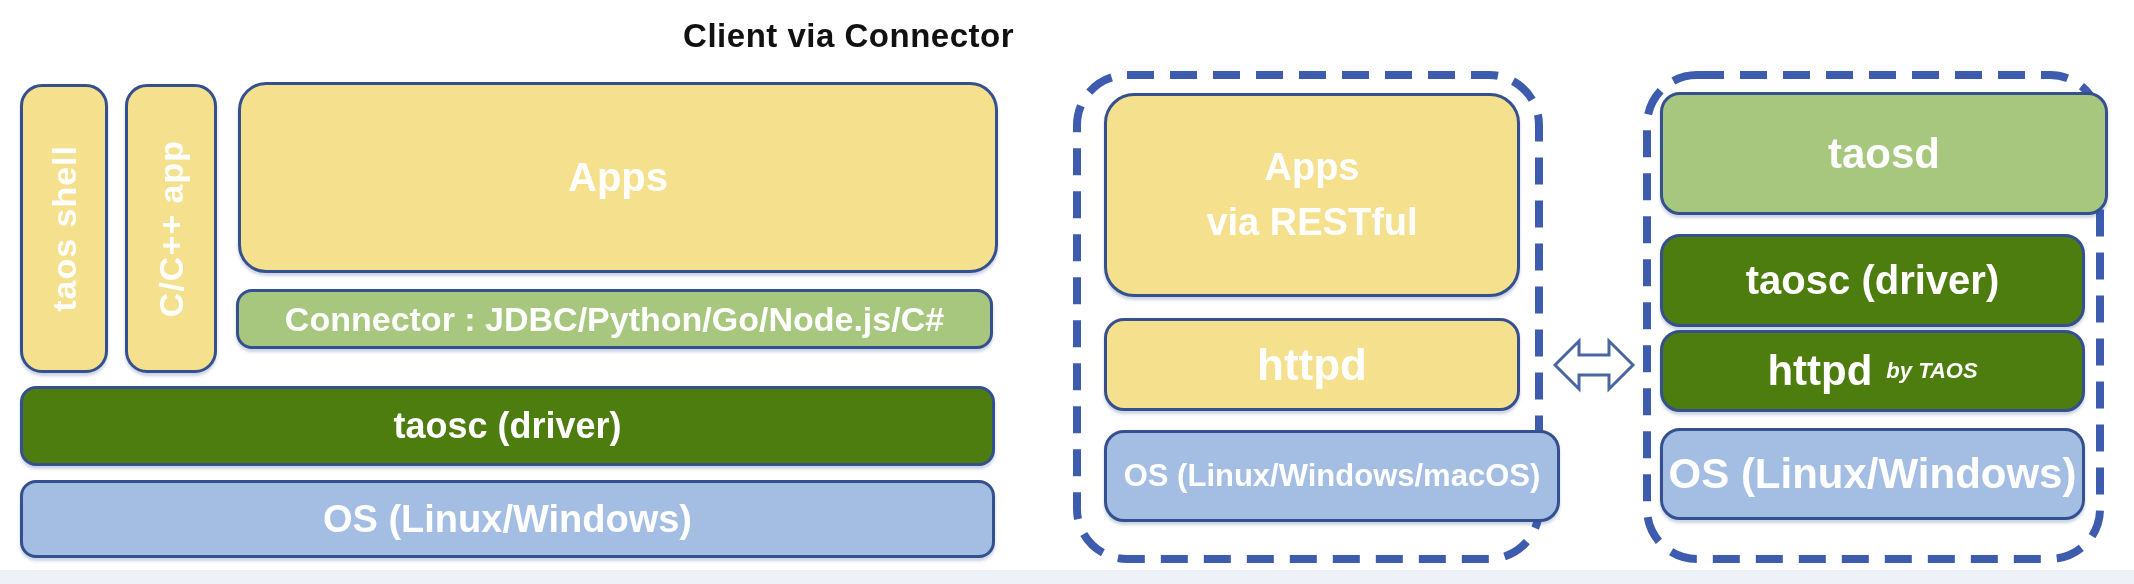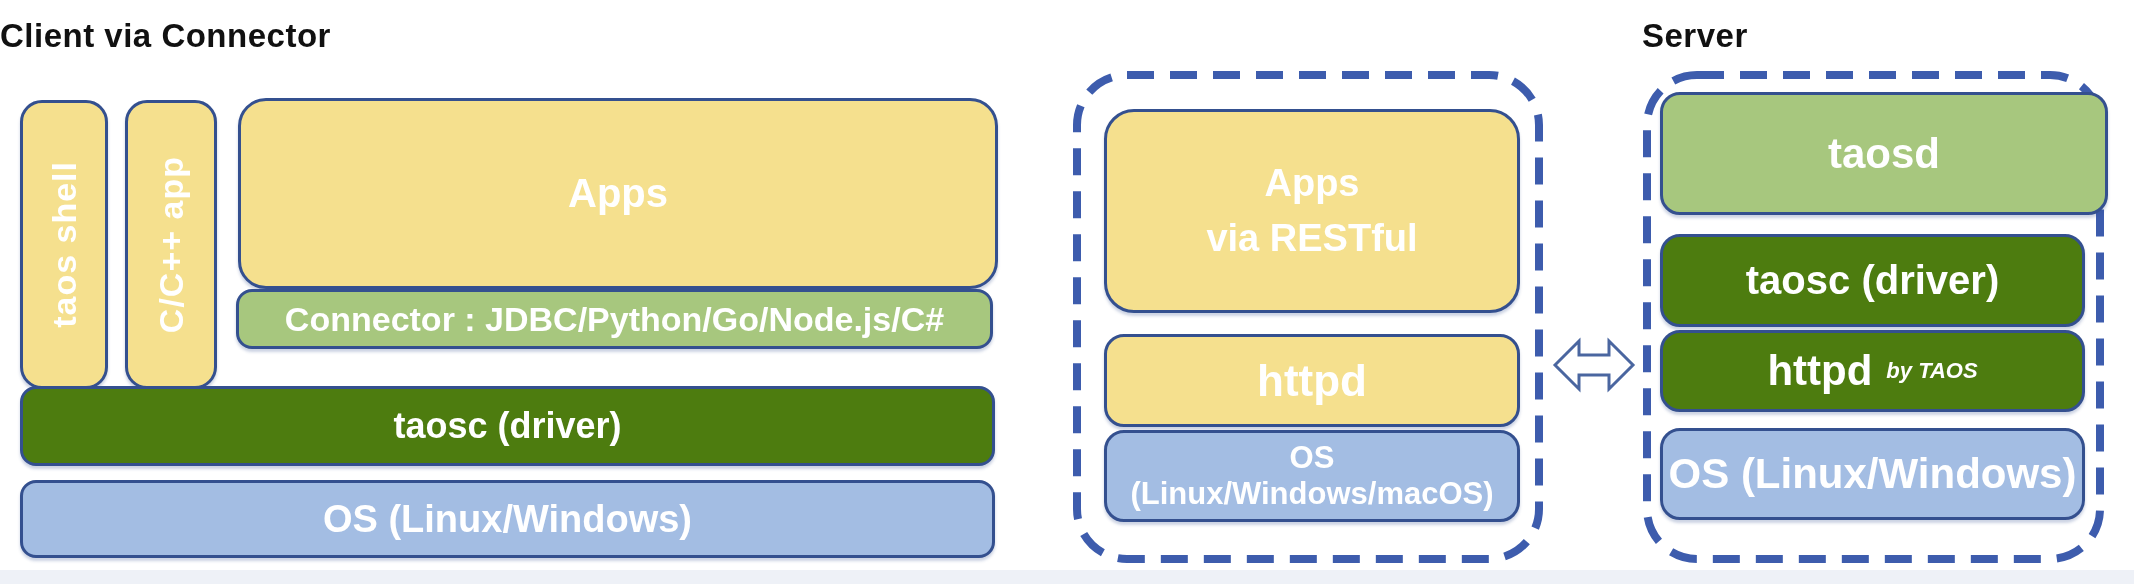--- a/index.html
+++ b/index.html
@@ -13,40 +13,40 @@
     width: 2134px;
     height: 584px;
     background: #ffffff;
     overflow: hidden;
   }
   .section-title {
     position: absolute;
     top: 14px;
     height: 44px;
     line-height: 44px;
-    text-align: left;
+    text-align: right;
     font-size: 33px;
     font-weight: 700;
     color: #111111;
     letter-spacing: 0.5px;
     white-space: nowrap;
   }
   .box {
     position: absolute;
     box-sizing: border-box;
     border: 3px solid #34508F;
     display: flex;
     align-items: center;
     justify-content: center;
     color: #ffffff;
     font-weight: 700;
     text-align: center;
     box-shadow: 0 3px 3px rgba(52, 80, 143, 0.25);
   }
-  .yellow { background: #F5E08E; margin-top: 16px; }
+  .yellow { background: #F5E08E; }
   .green  { background: #A7C77E; }
   .orange { background: #4d7c0f; }
   .blue   { background: #A3BDE3; }
 
   .vtext {
     writing-mode: vertical-rl;
     transform: rotate(180deg);
     white-space: nowrap;
     font-size: 34px;
     letter-spacing: 1px;
@@ -57,21 +57,21 @@
   .box-cpp-app    { left: 125px; top: 84px;  width: 92px;  height: 289px; border-radius: 22px; }
   .box-apps       { left: 238px; top: 82px;  width: 760px; height: 191px; border-radius: 28px; font-size: 40px; }
   .box-connector  { left: 236px; top: 289px; width: 757px; height: 60px;  border-radius: 16px; font-size: 34px; }
   .box-taosc-l    { left: 20px;  top: 386px; width: 975px; height: 80px;  border-radius: 16px; font-size: 36px; }
   .box-os-l       { left: 20px;  top: 480px; width: 975px; height: 78px;  border-radius: 16px; font-size: 38px; }
 
   
   .dash-restful { position: absolute; left: 1072px; top: 70px; }
   .box-apps-rest  { left: 1104px; top: 93px;  width: 416px; height: 204px; border-radius: 30px; font-size: 38px; line-height: 1.45; }
   .box-httpd-m    { left: 1104px; top: 318px; width: 416px; height: 93px;  border-radius: 20px; font-size: 44px; }
-  .box-os-m       { left: 1104px; top: 430px; width: 416px; height: 92px;  border-radius: 20px; font-size: 31px; }
+  .box-os-m       { left: 1104px; top: 430px; width: 456px; height: 92px;  border-radius: 20px; font-size: 31px; }
 
   
   .arrow-wrap { position: absolute; left: 1552px; top: 333px; }
 
   
   .dash-server { position: absolute; left: 1642px; top: 70px; }
   .box-taosd      { left: 1660px; top: 92px;  width: 448px; height: 123px; border-radius: 20px; font-size: 42px; }
   .box-taosc-s    { left: 1660px; top: 234px; width: 425px; height: 93px;  border-radius: 20px; font-size: 40px; }
   .box-httpd-s    { left: 1660px; top: 330px; width: 425px; height: 82px;  border-radius: 20px; font-size: 42px; gap: 14px; }
   .box-os-s       { left: 1660px; top: 428px; width: 425px; height: 92px;  border-radius: 20px; font-size: 42px; }
@@ -87,21 +87,20 @@
     width: 2134px; height: 14px;
     background: #eef1f7;
   }
 </style>
 </head>
 <body>
 
 <div class="canvas">
 
   <div class="section-title title-connector">Client via Connector</div>
-  <div class="section-title title-server">Server</div>
 
   <div class="box yellow box-taos-shell">
     <span class="vtext">taos shell</span>
   </div>
   <div class="box yellow box-cpp-app">
     <span class="vtext">C/C++ app</span>
   </div>
   <div class="box yellow box-apps">
     <span>Apps</span>
   </div>

